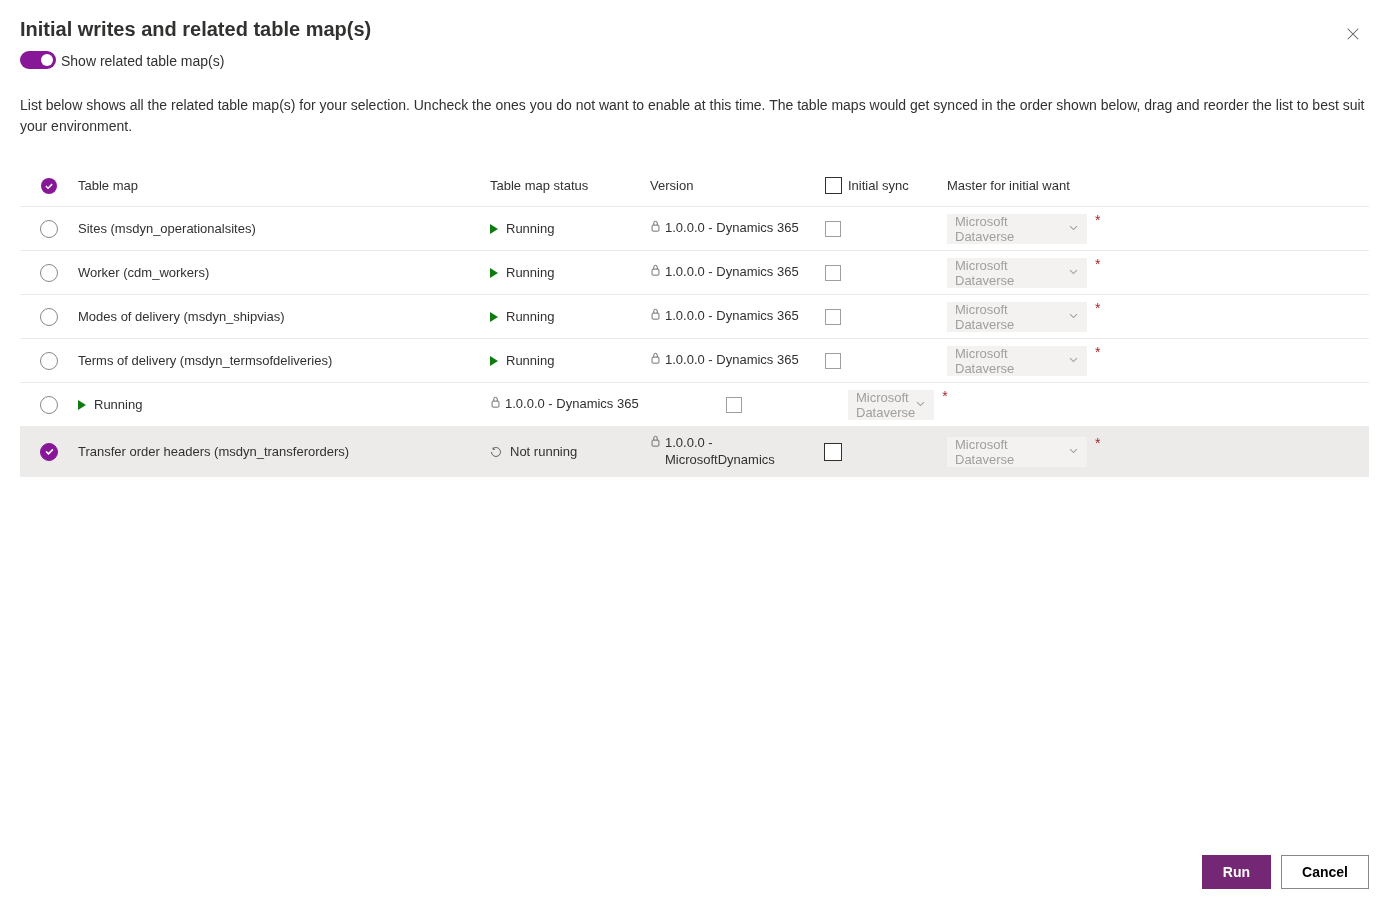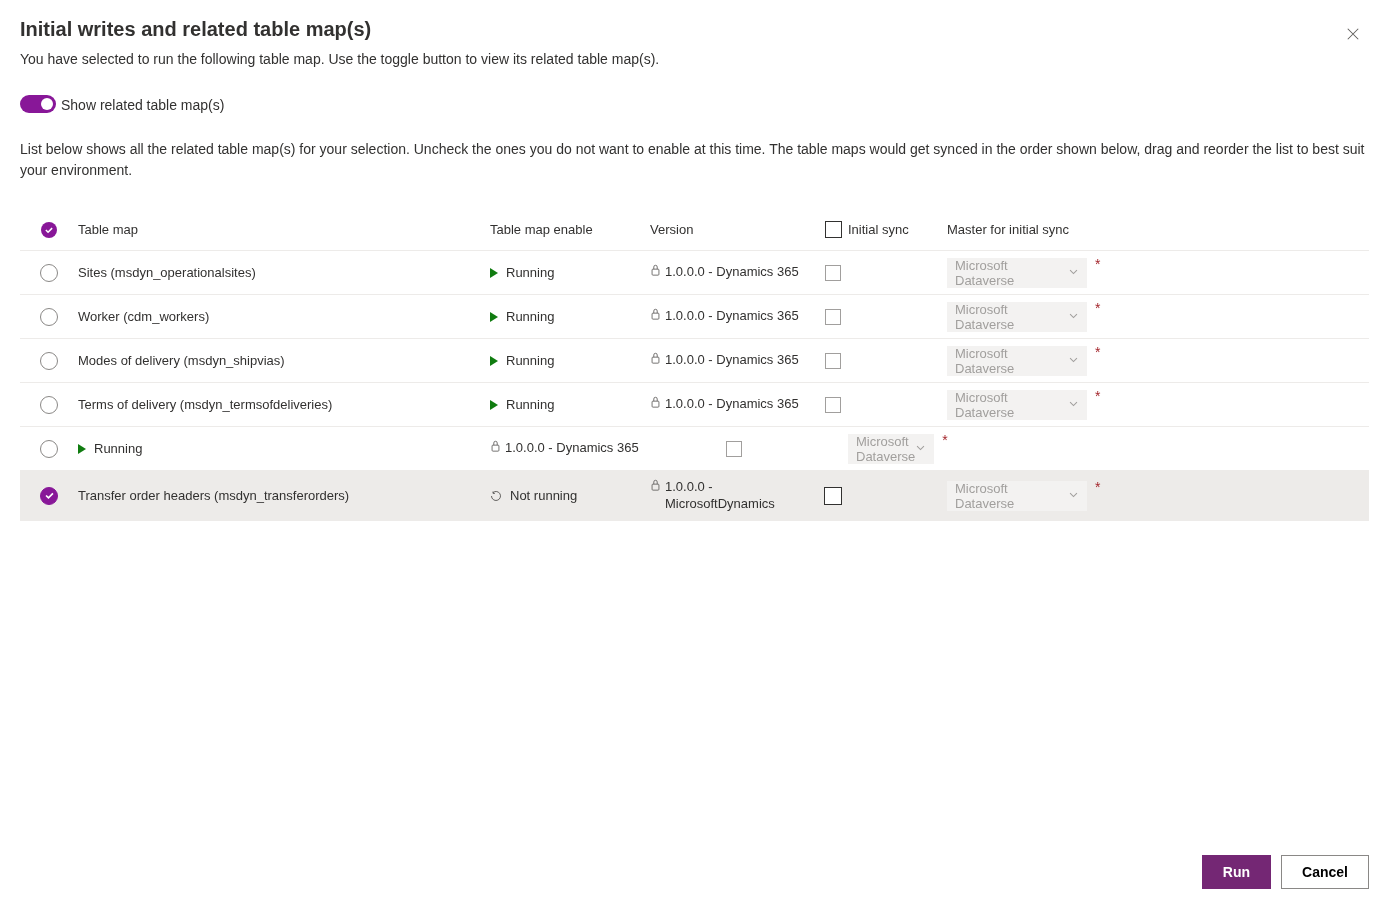--- a/index.html
+++ b/index.html
@@ -227,47 +227,46 @@
 <body>
 
 <div class="dialog">
   <div class="dialog-header">
     <div class="close-btn">
       <svg viewBox="0 0 16 16" fill="none" stroke="currentColor" stroke-width="1.2">
           <path d="M2 2 L14 14 M14 2 L2 14"></path>
         </svg>
     </div>
     <h1>Initial writes and related table map(s)</h1>
-    <p class="subtitle">You have selected to run the following table map. Use the toggle button to view its related table map(s).</p>
   </div>
 
   <div class="toggle-row">
     <div class="toggle"></div>
     <span class="toggle-label">Show related table map(s)</span>
   </div>
 
   <p class="instructions">List below shows all the related table map(s) for your selection. Uncheck the ones you do not want to enable at this time. The table maps would get synced in the order shown below, drag and reorder the list to best suit your environment.</p>
 
   <div class="table">
     <div class="thead">
       <div class="th th-check">
         <div class="header-check-icon">
           <svg viewBox="0 0 16 16" fill="none" stroke="#fff" stroke-width="2.5">
               <path d="M3 8 L6.5 11.5 L13 5"></path>
             </svg>
         </div>
       </div>
       <div class="th">Table map</div>
-      <div class="th">Table map enable</div>
+      <div class="th">Table map status</div>
       <div class="th">Version</div>
       <div class="th th-check">
         <div class="header-box"></div>
       </div>
       <div class="th">Initial sync</div>
-      <div class="th">Master for initial sync</div>
+      <div class="th">Master for initial want</div>
       <div class="th"></div>
     </div>
 
     <div id="rows">
         <div class="trow">
           <div class="td-check">
             <div class="radio"></div>
           </div>
           <div>Sites (msdyn_operationalsites)</div>
           <div class="status">

